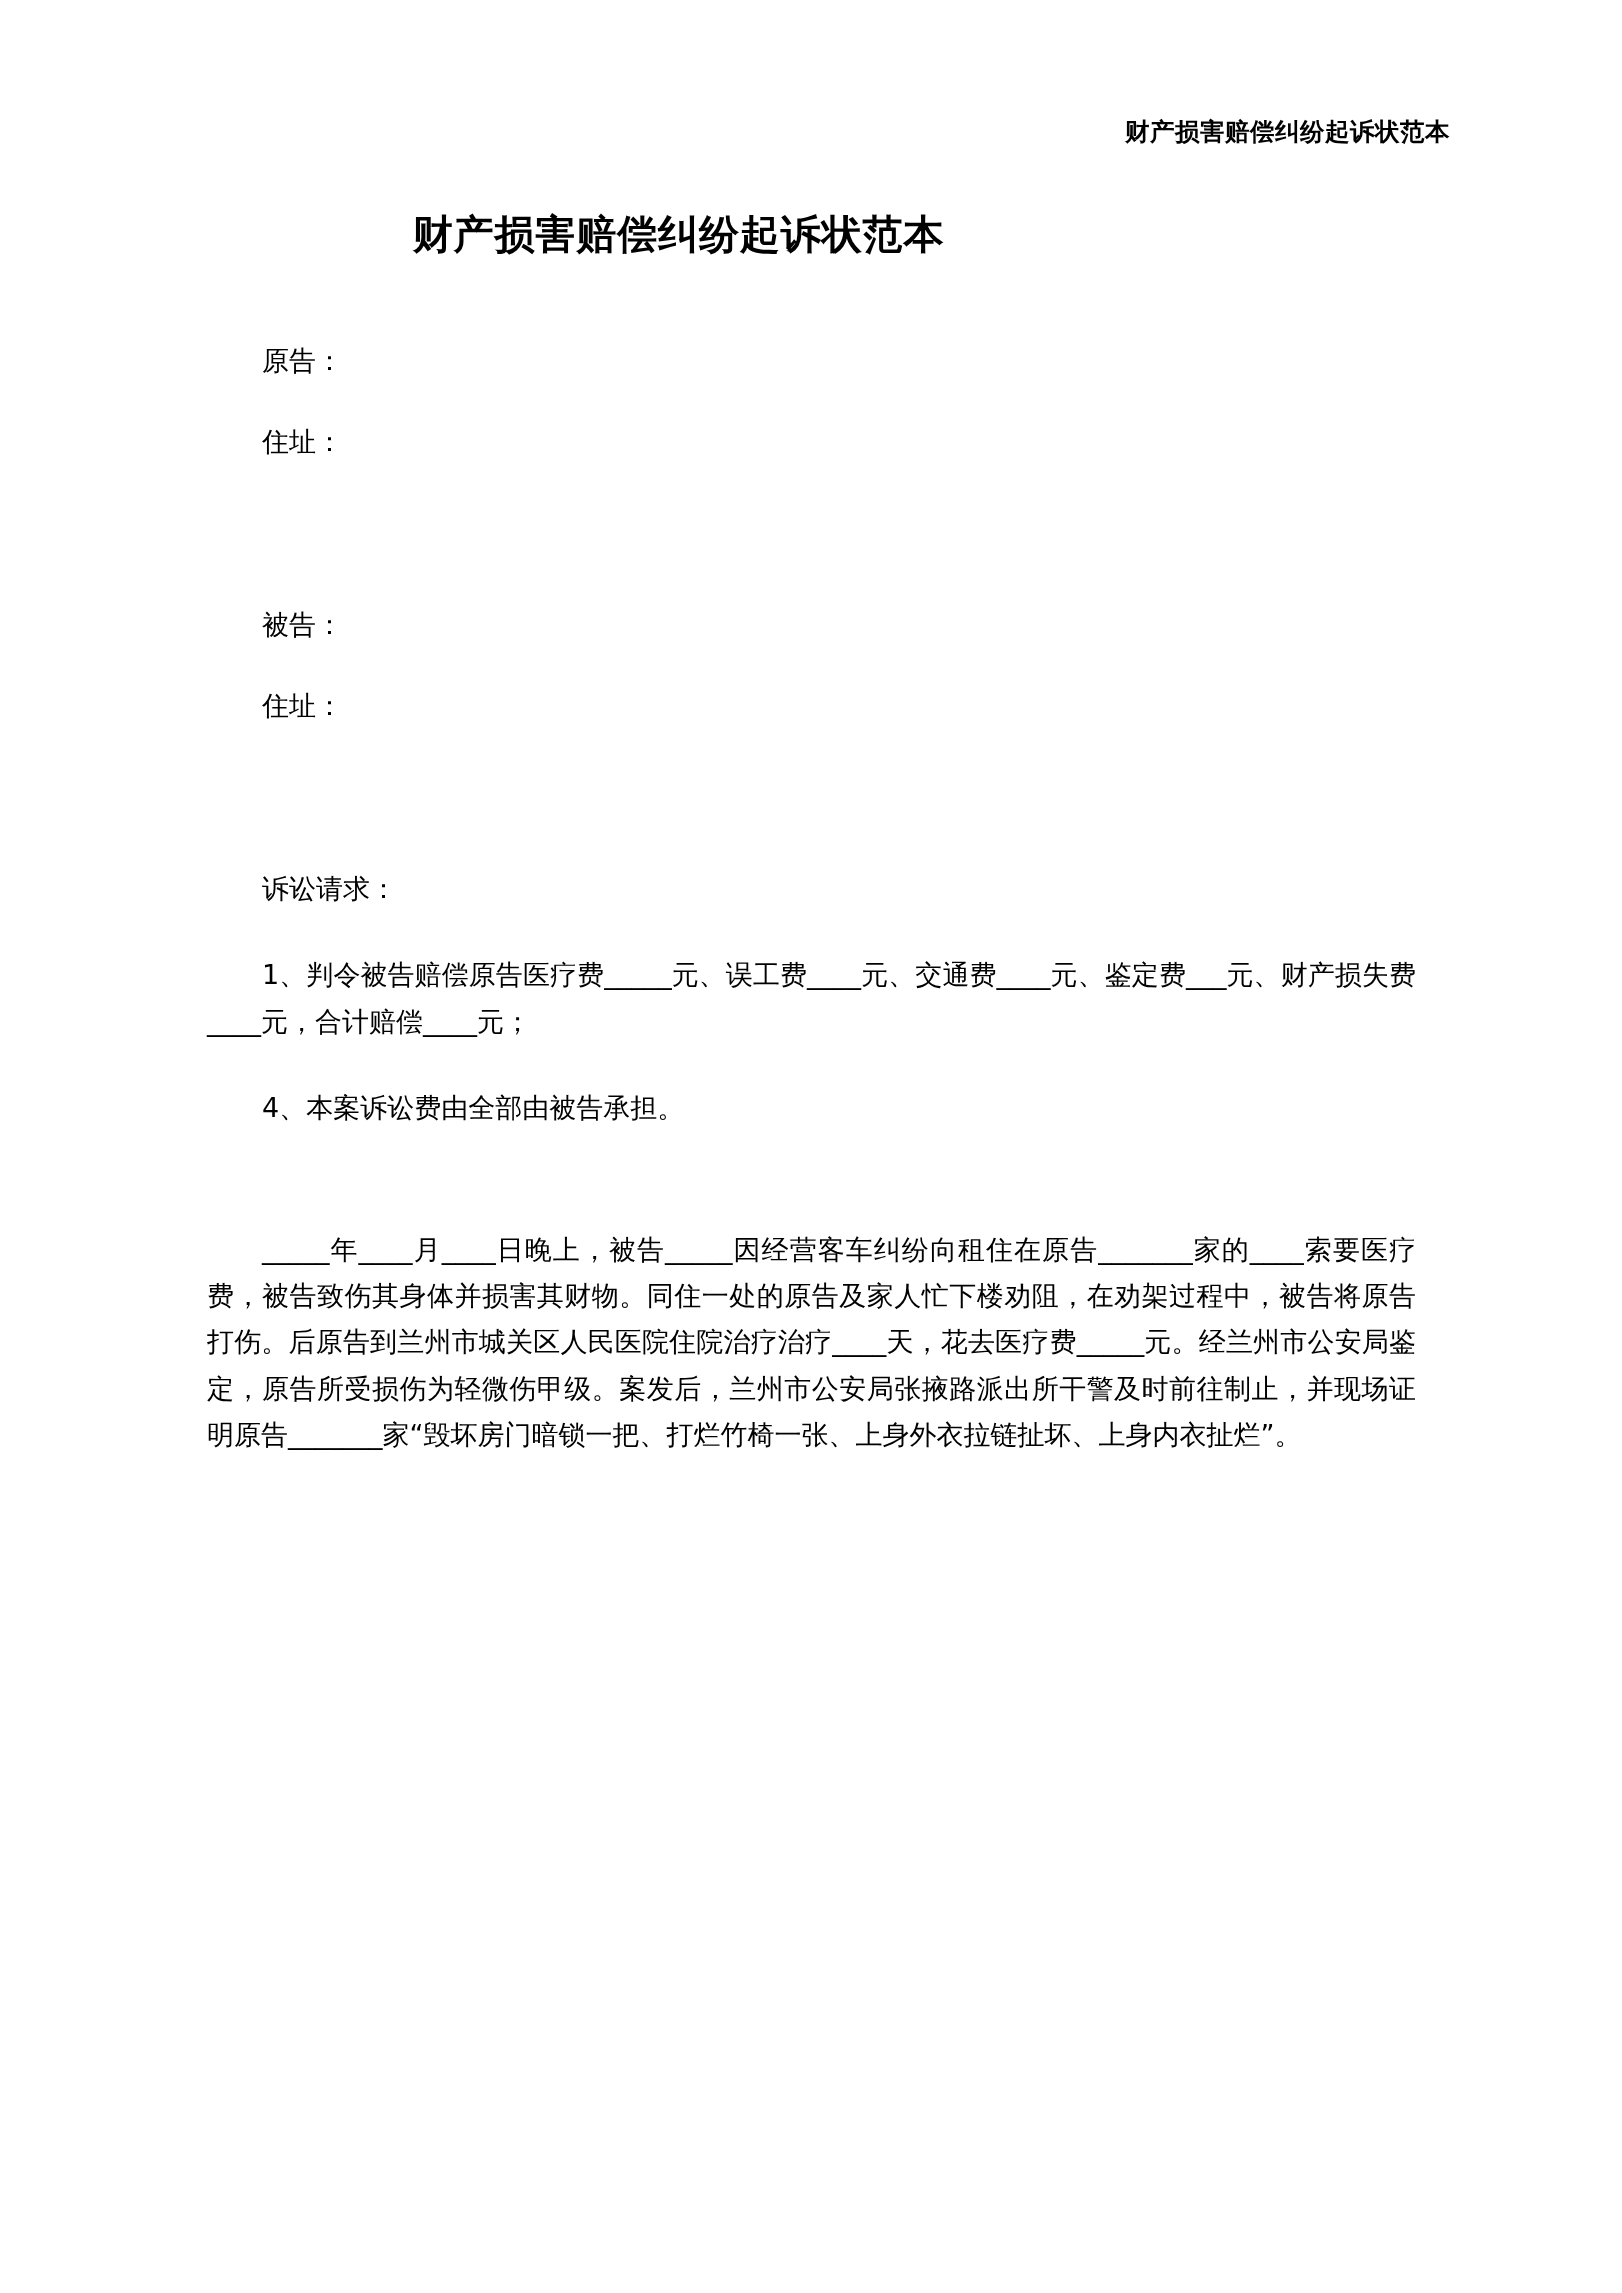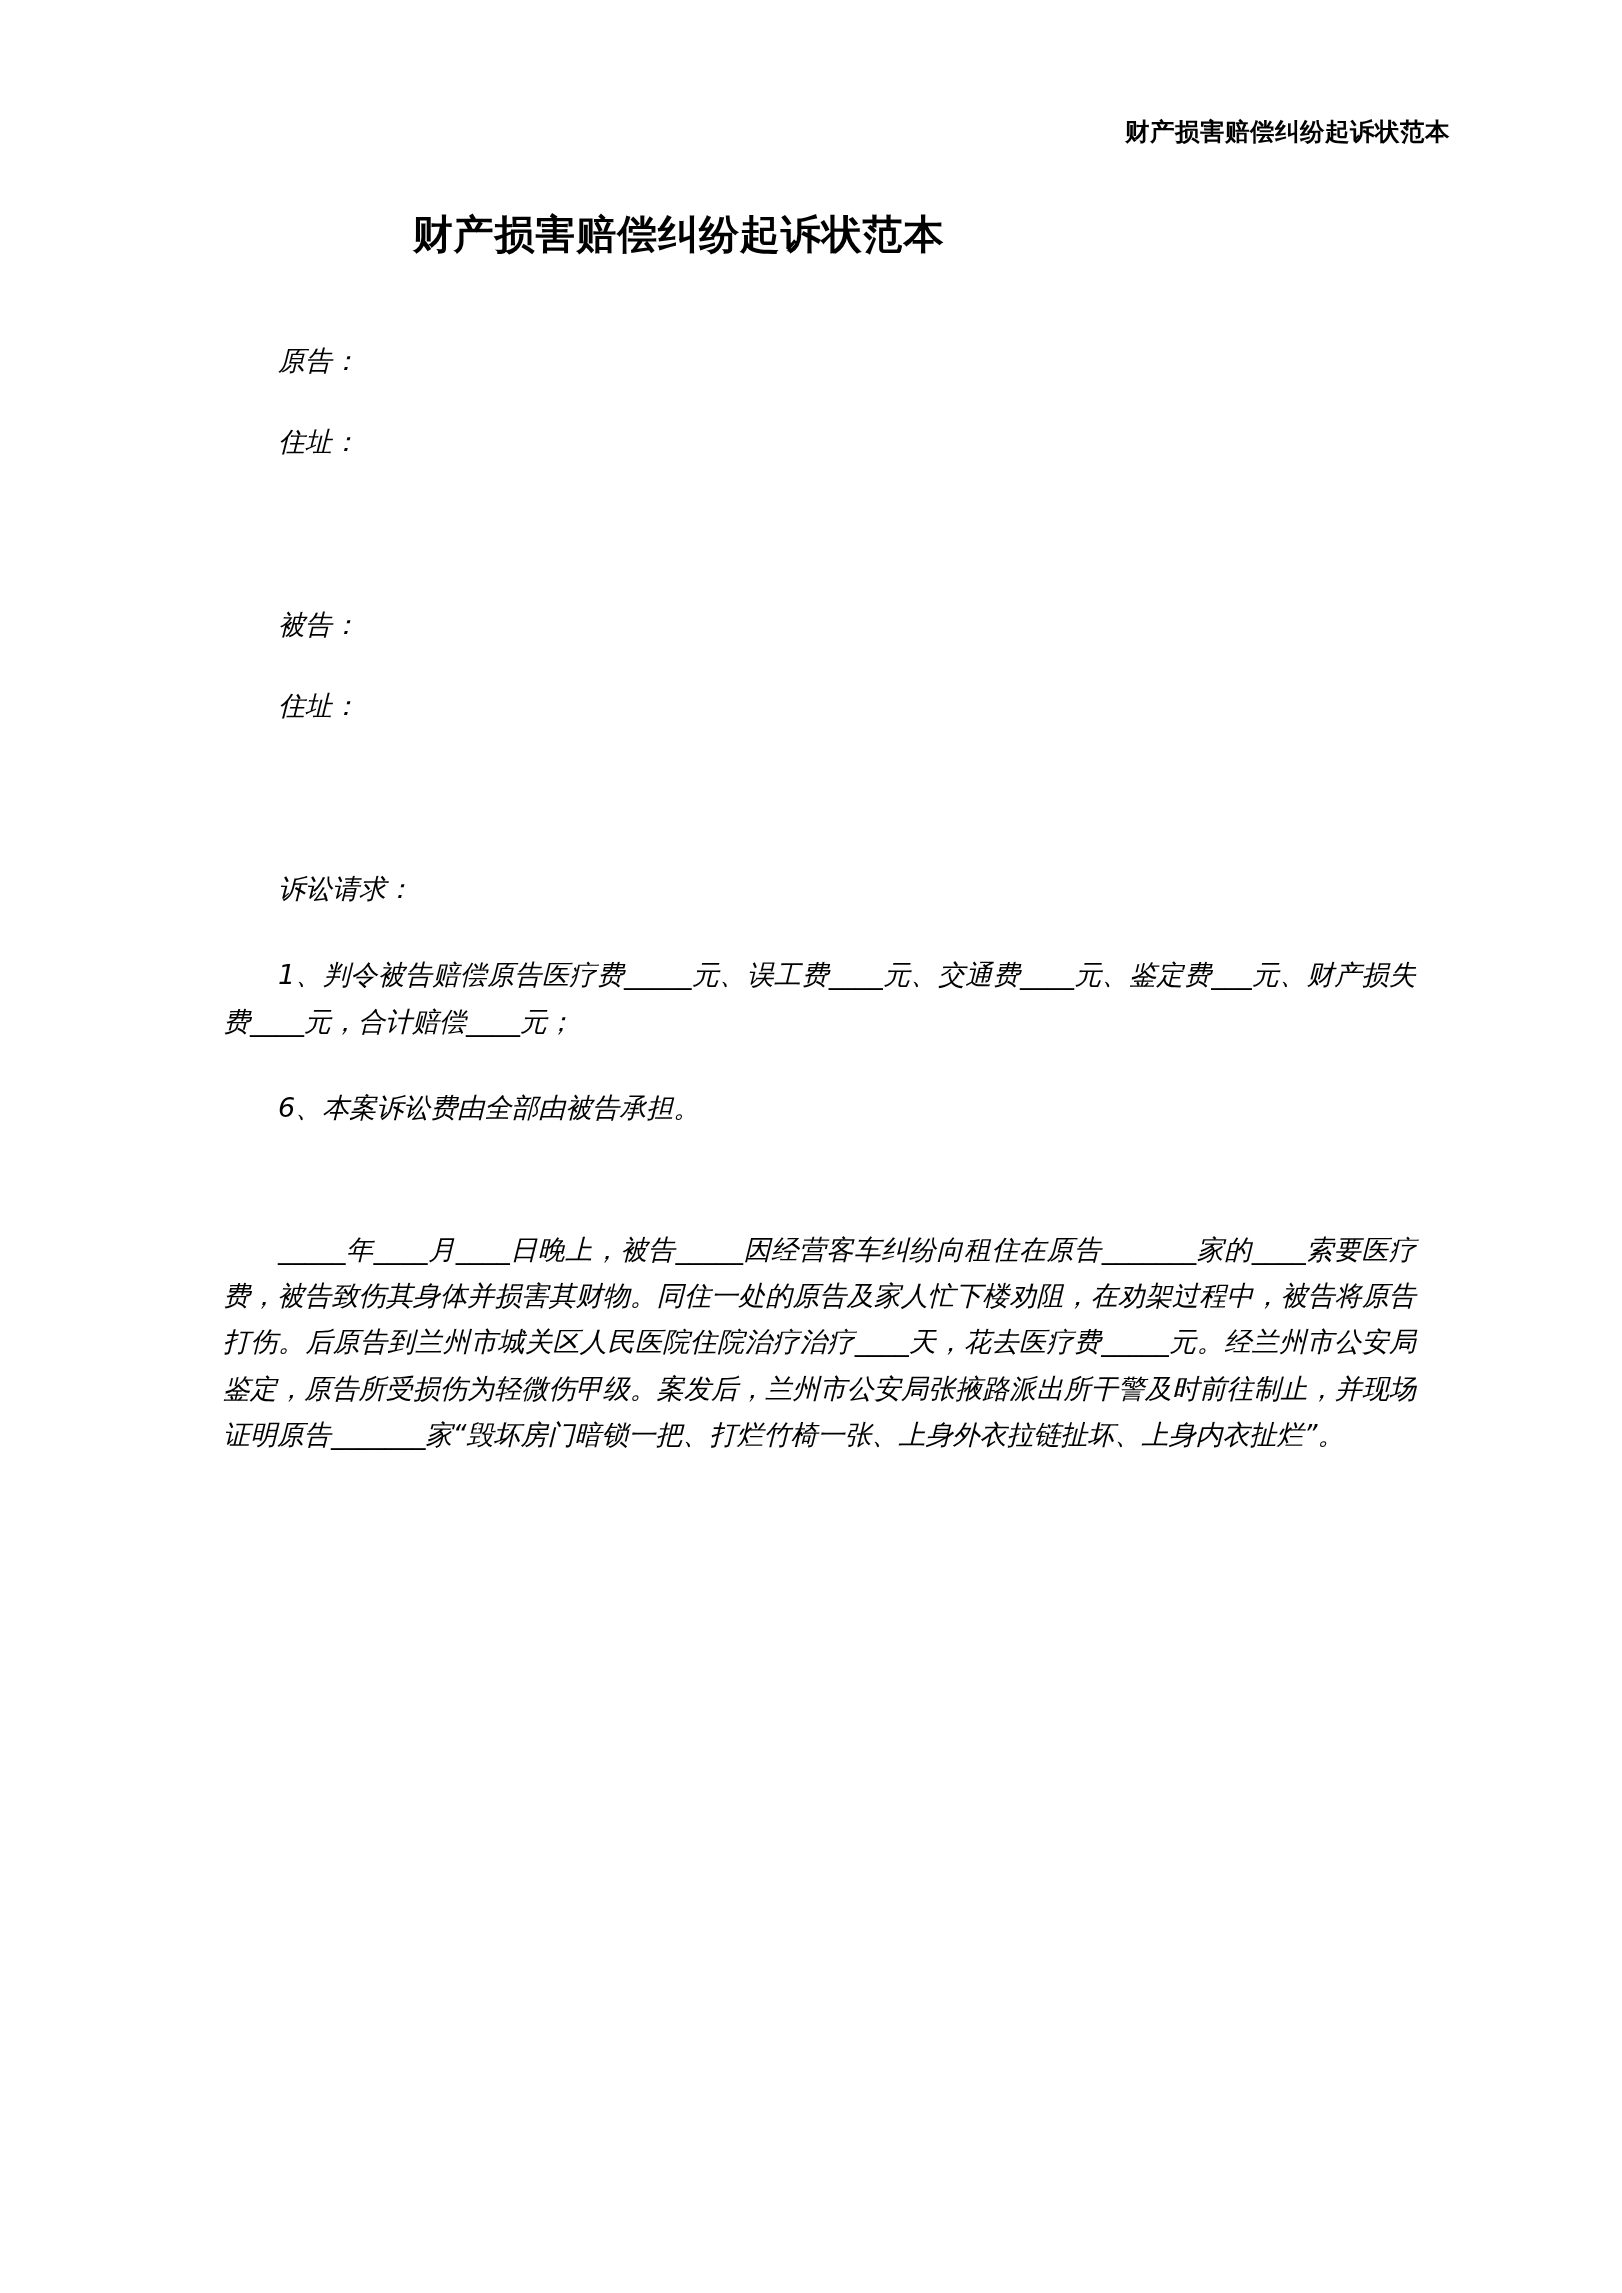--- a/index.html
+++ b/index.html
@@ -47,24 +47,23 @@
   .body-area {
     position: absolute;
     top: 338px;
     left: 207px;
     width: 1209px;
     font-size: 27px;
     line-height: 1.72;
     font-family: "DejaVu Sans", "Liberation Sans", sans-serif;
   }
   .para {
-    margin: 0 0 0 16px;
+    margin: 0 0 0 0;
     text-align: justify;
     text-justify: inter-ideograph;
-    font-style: italic;
   }
   .indent {
     text-indent: 55px;
   }
   .gap-s { height: 35px; }
   .gap-l { height: 136px; }
   .block-spacer-44 { height: 40px; }
   .block-spacer-60 { height: 55px; }
   .justified {
     text-align: justify;
@@ -99,21 +98,21 @@
     <div class="gap-l"></div>
 
     <p class="para indent">诉讼请求：</p>
 
     <div class="block-spacer-44"></div>
 
     <p class="para indent justified">1、判令被告赔偿原告医疗费_____元、误工费____元、交通费____元、鉴定费___元、财产损失费____元，合计赔偿____元；</p>
 
     <div class="block-spacer-44"></div>
 
-    <p class="para indent">6、本案诉讼费由全部由被告承担。</p>
+    <p class="para indent">4、本案诉讼费由全部由被告承担。</p>
 
     <div class="block-spacer-60"></div>
 
 
     <div class="block-spacer-44"></div>
 
     <p class="para indent justified">_____年____月____日晚上，被告_____因经营客车纠纷向租住在原告_______家的____索要医疗费，被告致伤其身体并损害其财物。同住一处的原告及家人忙下楼劝阻，在劝架过程中，被告将原告打伤。后原告到兰州市城关区人民医院住院治疗治疗____天，花去医疗费_____元。经兰州市公安局鉴定，原告所受损伤为轻微伤甲级。案发后，兰州市公安局张掖路派出所干警及时前往制止，并现场证明原告_______家“毁坏房门暗锁一把、打烂竹椅一张、上身外衣拉链扯坏、上身内衣扯烂”。</p>
 
     <div class="block-spacer-44"></div>
 

